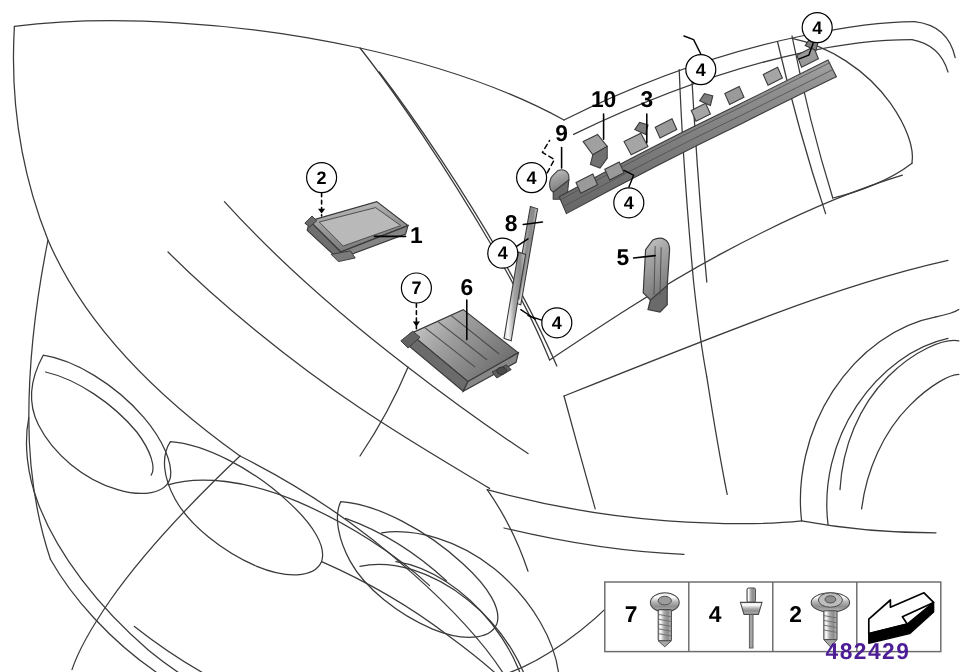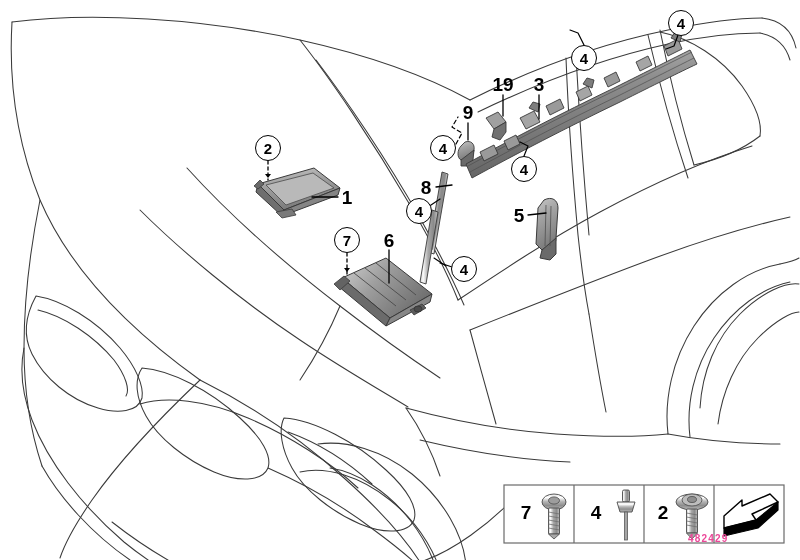--- a/index.html
+++ b/index.html
@@ -31,24 +31,24 @@
     font-size: 17px;
     font-weight: bold;
     letter-spacing: 0.2px;
     color: #000;
     white-space: nowrap;
   }
   .partnumber {
     position: absolute;
     left: 688px;
     top: 533px;
-    font-size: 10px;
+    font-size: 19px;
     font-weight: bold;
     letter-spacing: 1.2px;
-    color: #ec4899;
+    color: #4c1d95;
     white-space: nowrap;
   }
   .callout-plain {
     position: absolute;
     font-size: 19px;
     font-weight: bold;
     color: #000;
     line-height: 1;
     transform: translate(-50%, -50%);
     white-space: nowrap;
@@ -395,21 +395,21 @@
   <div class="callout-plain" style="left:389px; top:240px;">6</div>
 
   <div class="callout-circle" style="left:347px; top:240px;">
     <span>7</span>
   </div>
 
   <div class="callout-plain" style="left:426px; top:187px;">8</div>
 
   <div class="callout-plain" style="left:468px; top:112px;">9</div>
 
-  <div class="callout-plain" style="left:503px; top:84px;">19</div>
+  <div class="callout-plain" style="left:503px; top:84px;">10</div>
 
   <div class="legend-num" style="left:526px; top:513px;">7</div>
   <div class="legend-num" style="left:596px; top:513px;">4</div>
   <div class="legend-num" style="left:663px; top:513px;">2</div>
 
 
   <div class="partnumber">482429</div>
 
 </div>
 

